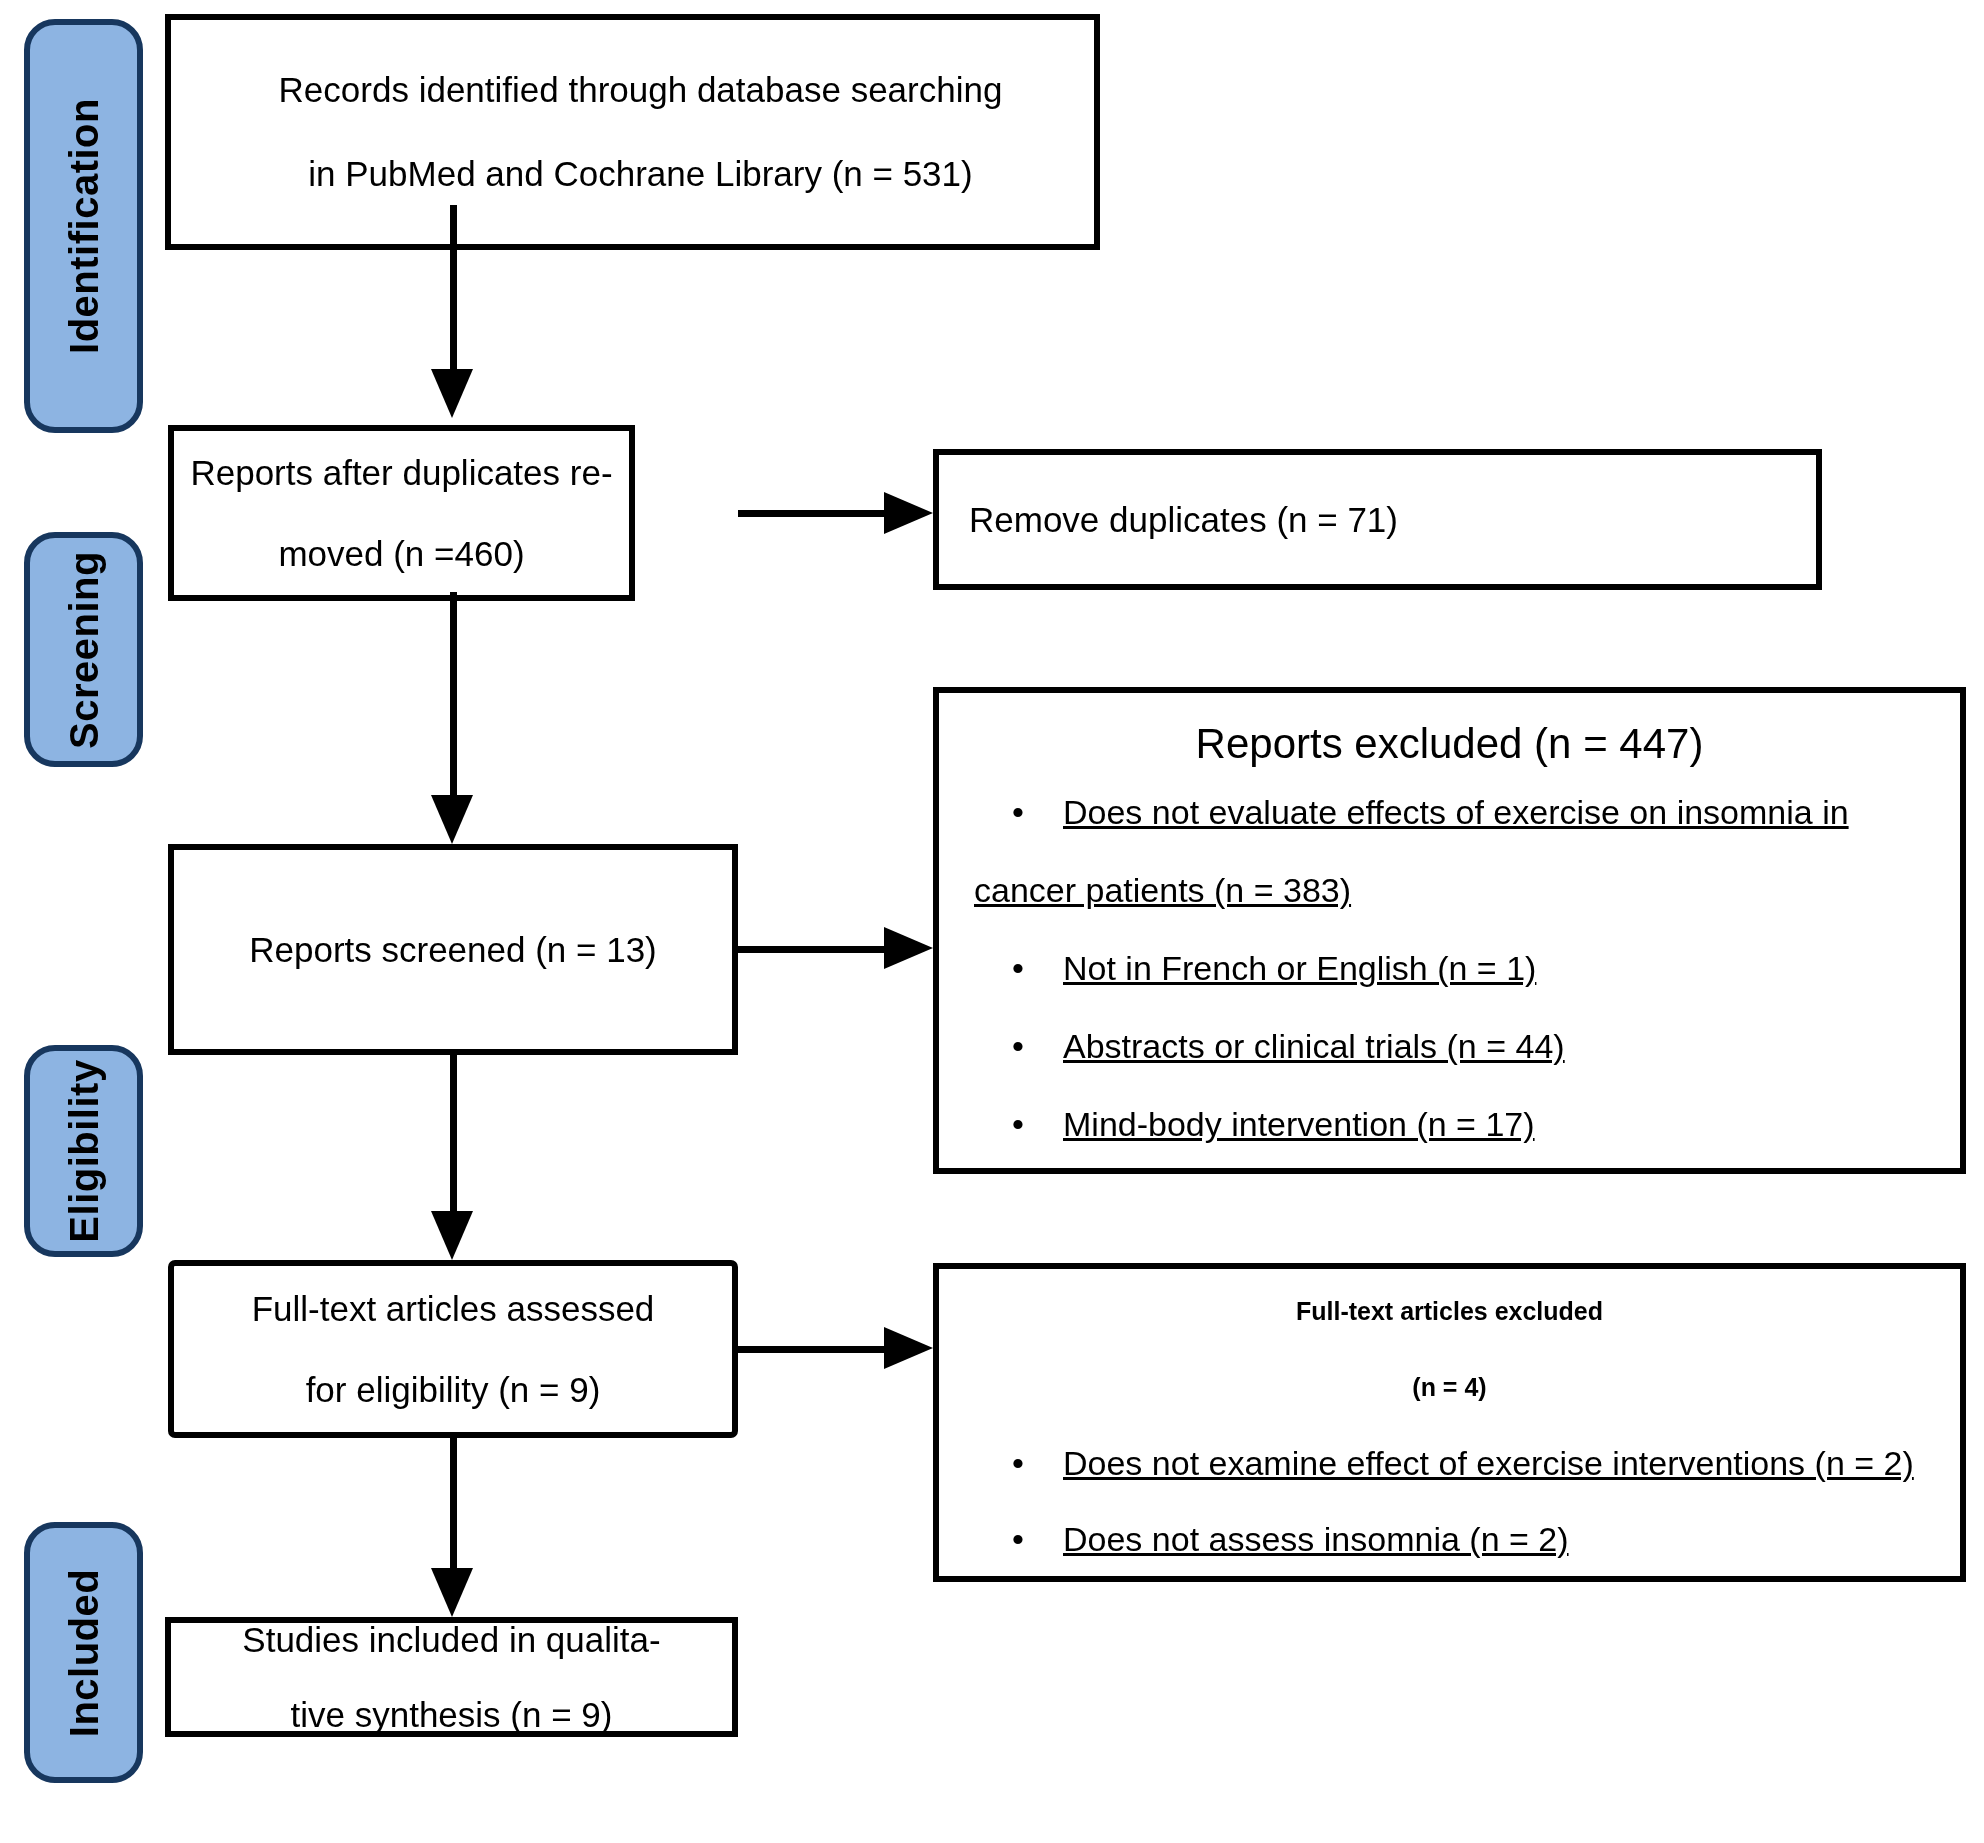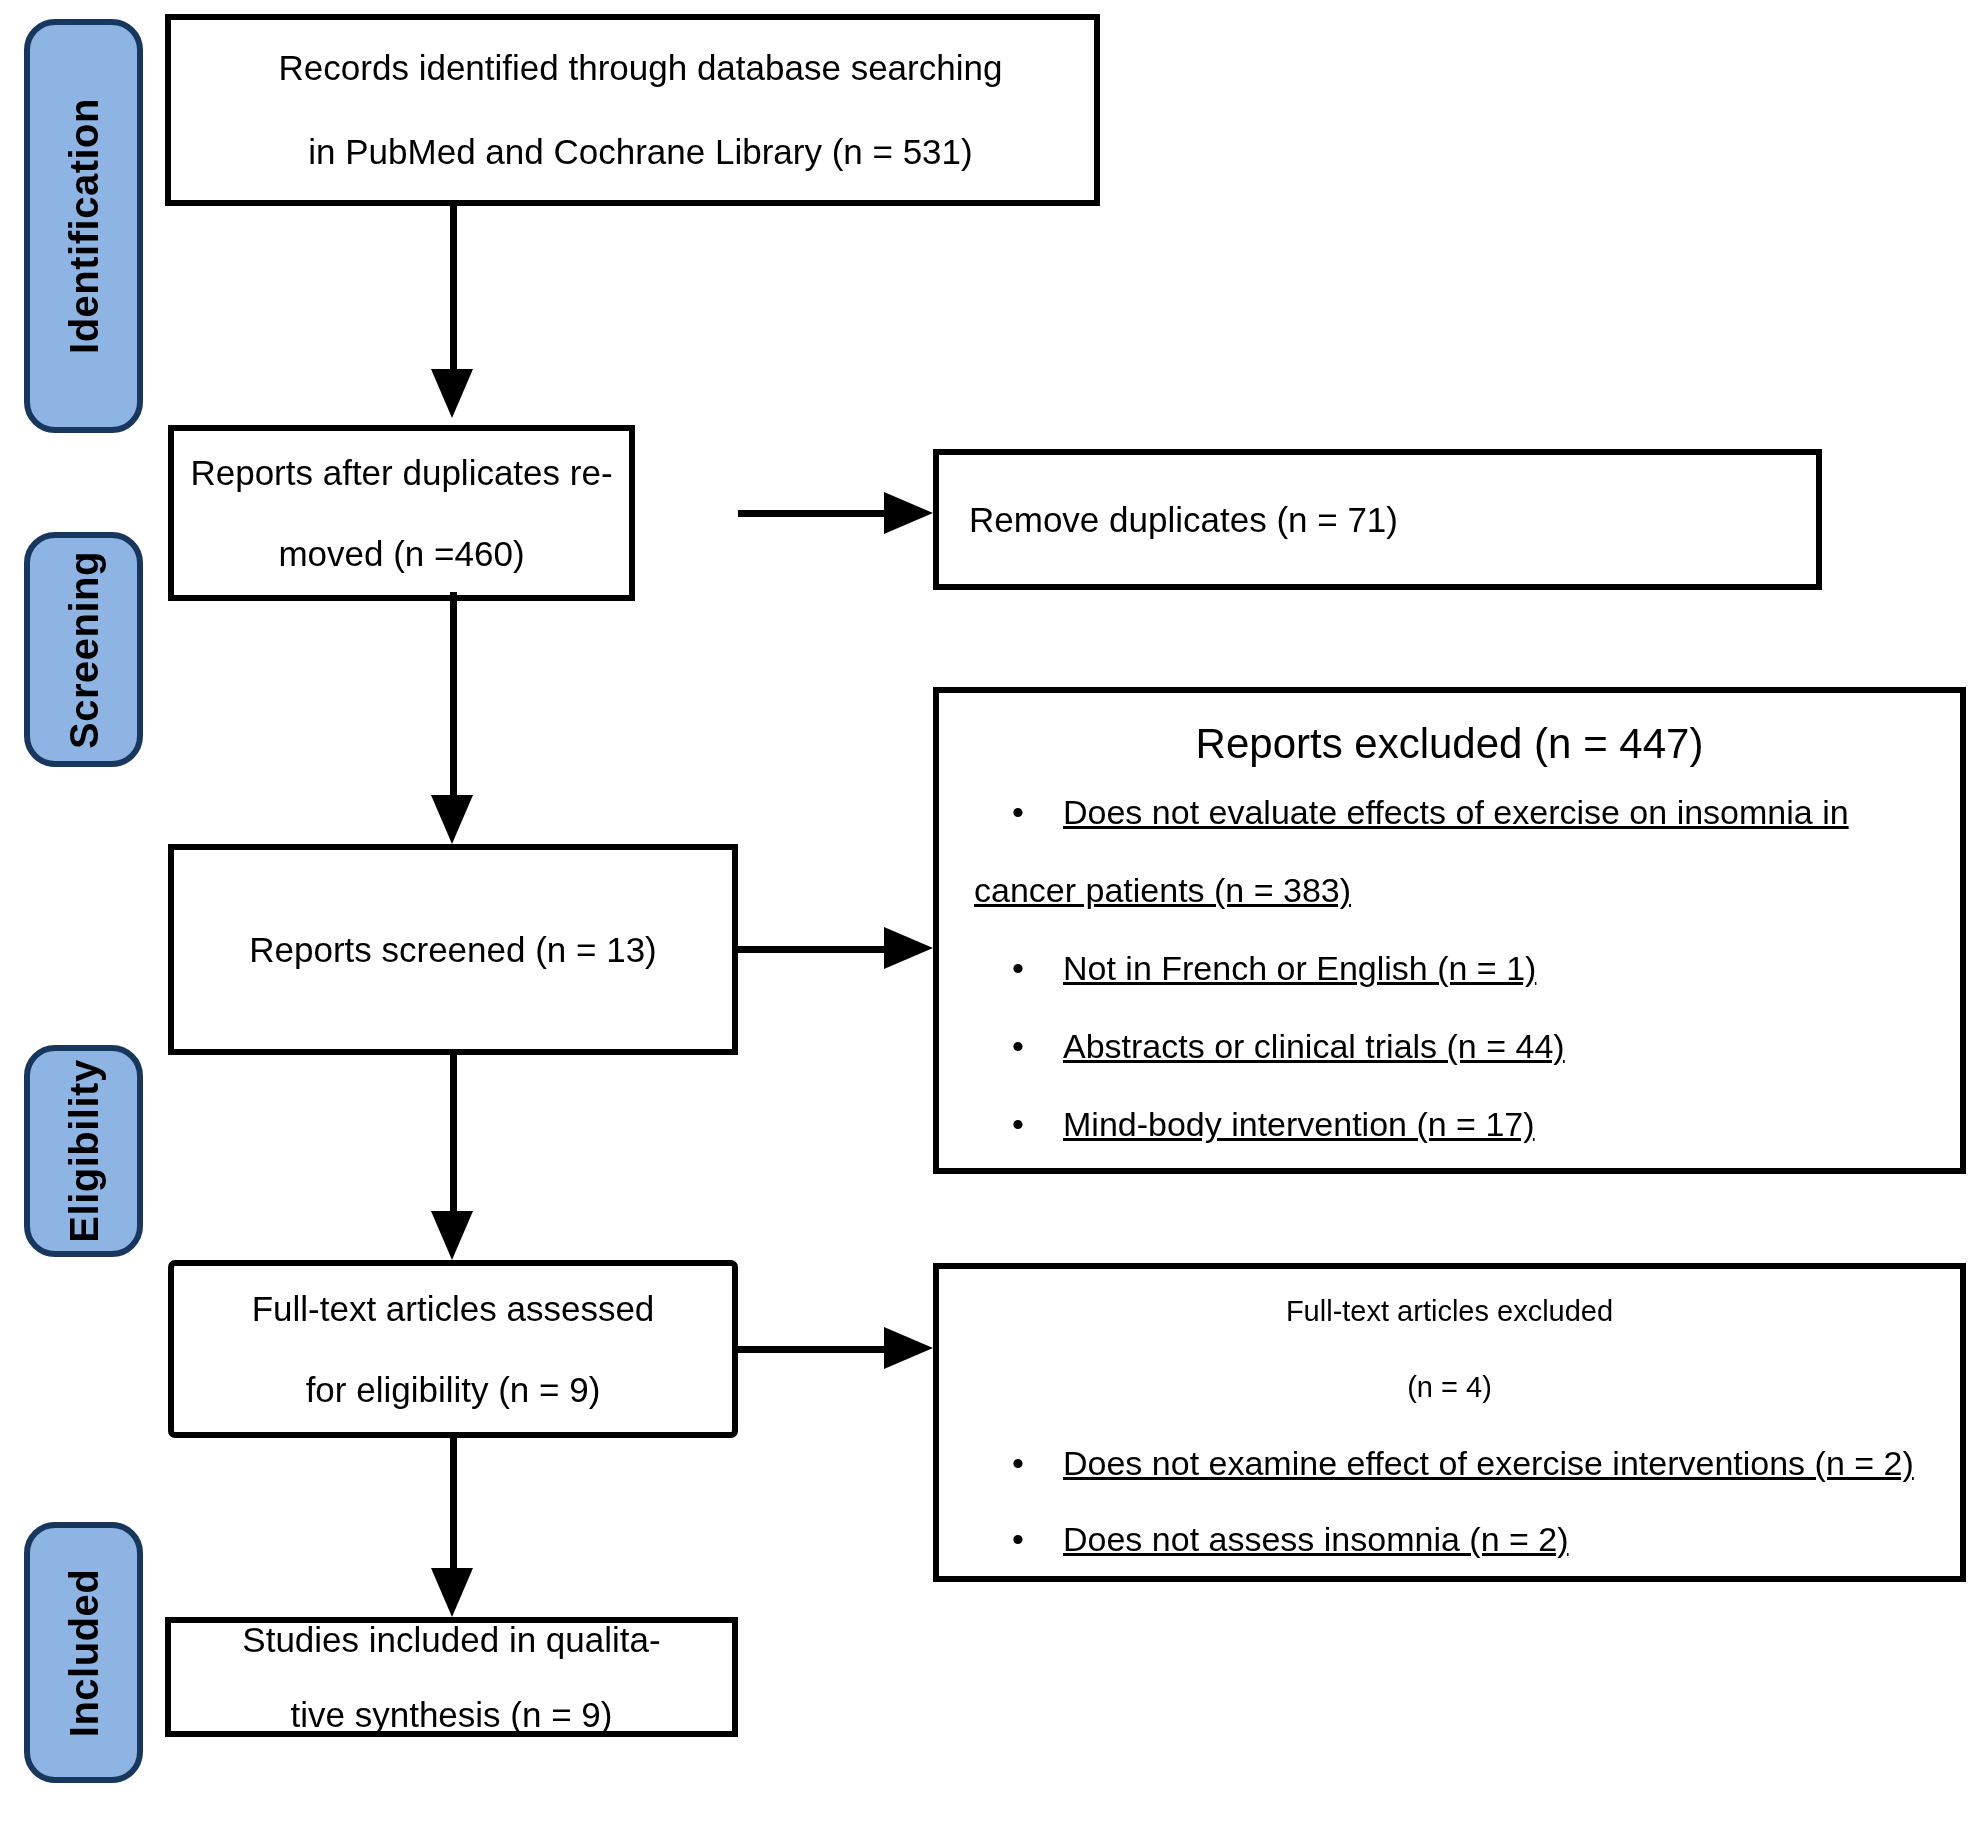--- a/index.html
+++ b/index.html
@@ -64,21 +64,21 @@
   #box-after-dup { line-height: 81px; }
   #box-fulltext { line-height: 81px; }
   #box-included-q { line-height: 75px; }
 
   .fbox .title { text-align: center; }
   #box-reports-excluded { padding-top: 26px; font-size: 34px; }
   #box-reports-excluded .title { line-height: 49px; font-size: 42px; }
   #box-reports-excluded ul { margin-top: 5.4px; }
   #box-reports-excluded li { line-height: 78px; }
   #box-fulltext-excluded { padding-top: 3.8px; font-size: 34px; }
-  #box-fulltext-excluded .title { line-height: 76px; font-size: 29px; }
+  #box-fulltext-excluded .title { line-height: 76px; font-size: 25px; font-weight: bold; }
   #box-fulltext-excluded li { line-height: 76px; }
 
   .fbox ul { list-style: none; }
   .fbox li {
     padding-left: 35px;
     text-indent: 38px;
     text-decoration: underline;
   }
   .fbox li::before {
     content: "\2022";
@@ -124,21 +124,21 @@
   <div class="stage" style="top:532px; height:235px;">
     <div class="stage-label">Screening</div>
   </div>
   <div class="stage" style="top:1045px; height:212px;">
     <div class="stage-label">Eligibility</div>
   </div>
   <div class="stage" style="top:1522px; height:261px;">
     <div class="stage-label">Included</div>
   </div>
 
-  <div class="fbox center" id="box-records" style="left:165px; top:13.5px; width:935px; height:192px;padding-left:16px;">
+  <div class="fbox center" id="box-records" style="left:165px; top:13.5px; width:935px; height:236px;padding-left:16px;">
     <div>Records identified through database searching</div>
     <div>in PubMed and Cochrane Library (n = 531)</div>
   </div>
 
   <div class="vline" style="left:450px; top:205px; height:169px;"></div>
   <div class="head-down" style="left:431px; top:369px;"></div>
 
   <div class="fbox center" id="box-after-dup" style="left:168px; top:418px; width:467px; height:176px;margin-top:7px;">
     <div>Reports after duplicates re-</div>
     <div>moved (n =460)</div>

